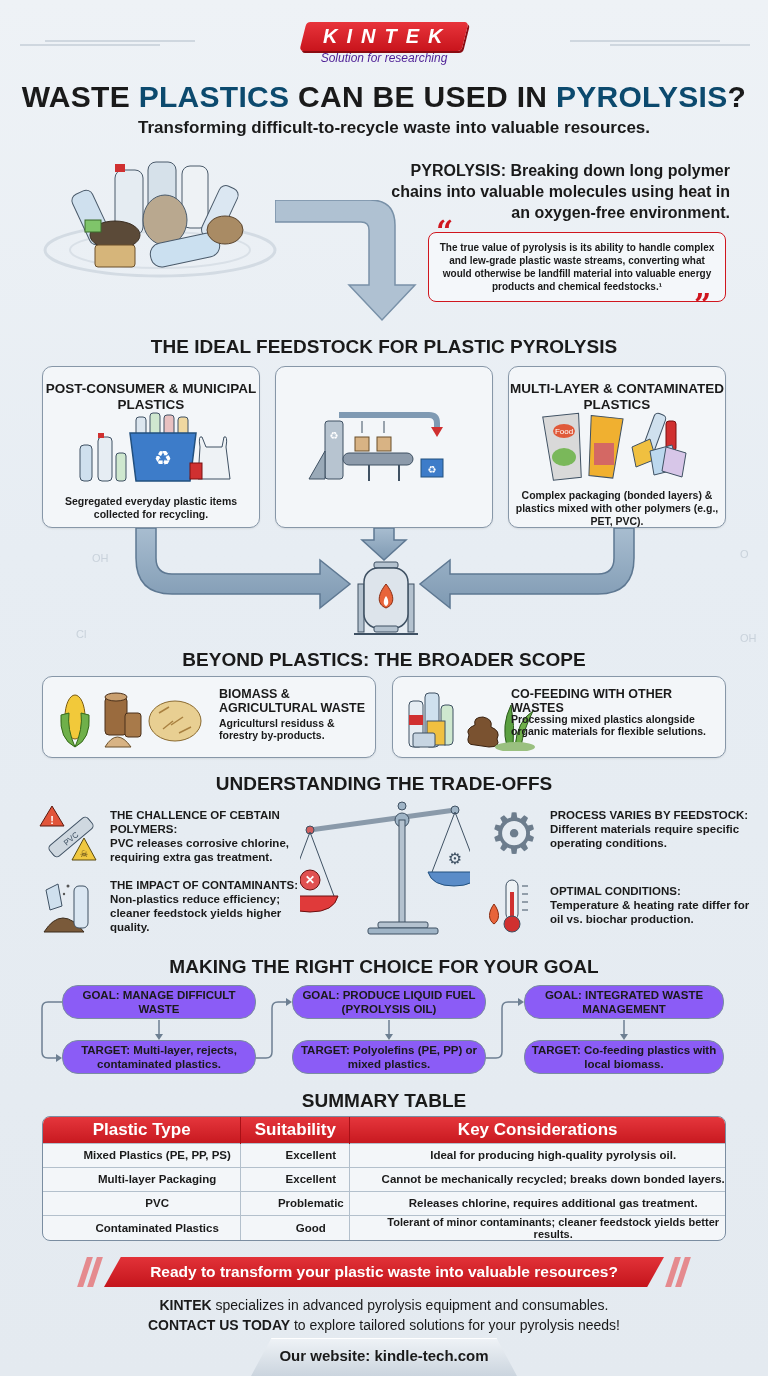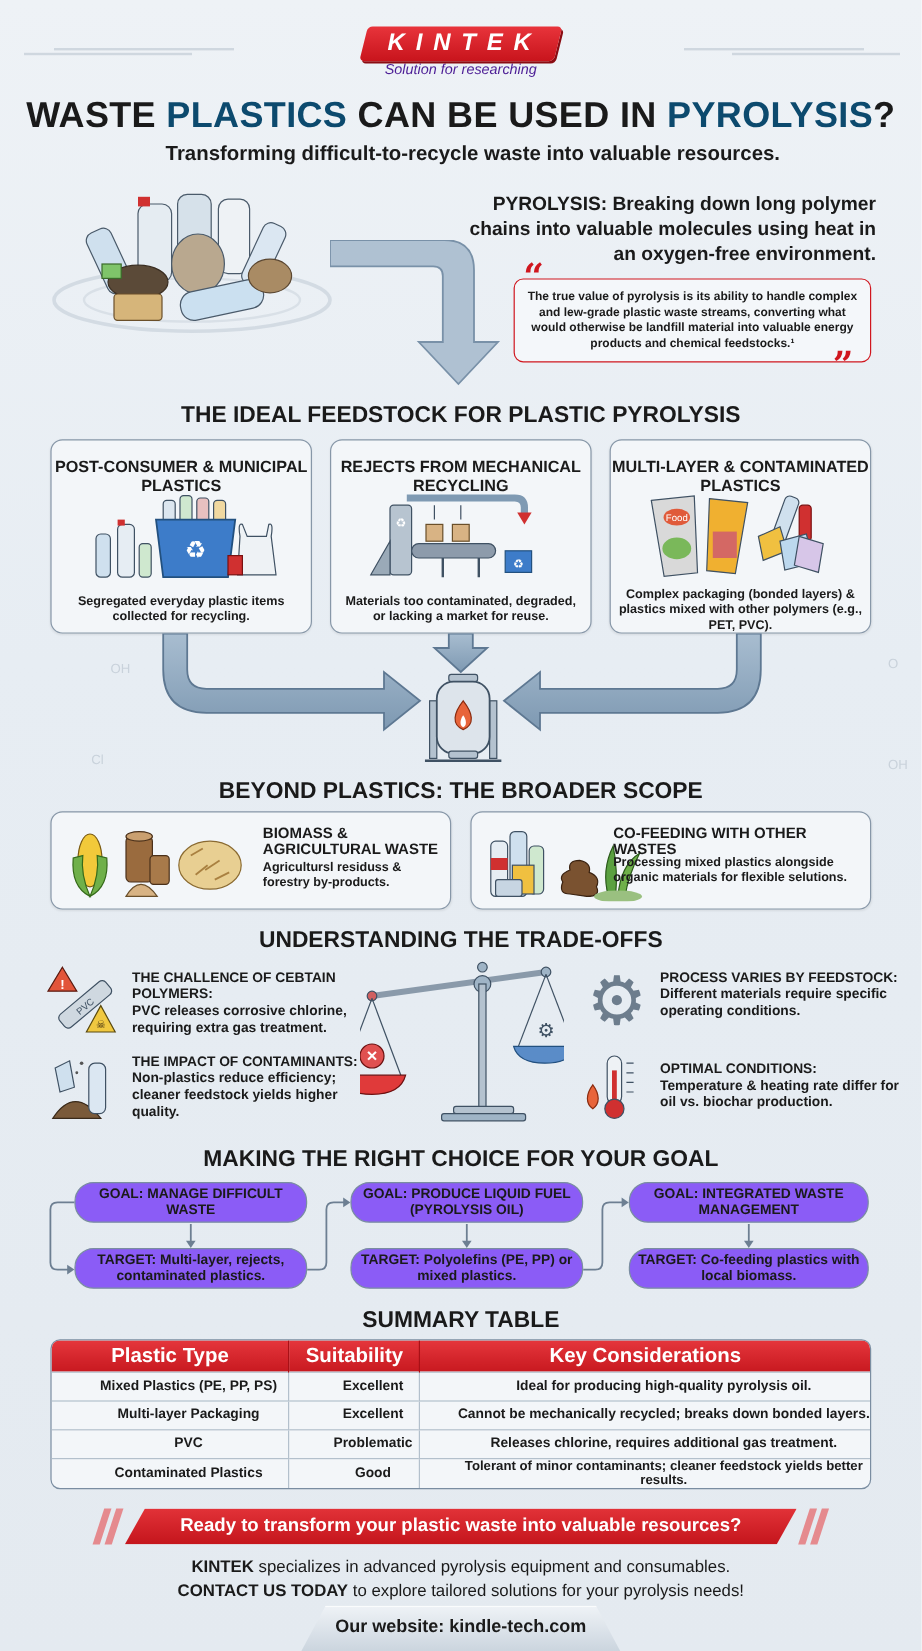--- a/index.html
+++ b/index.html
@@ -160,40 +160,38 @@
       <path d="M64 26 H130 L124 74 H70 Z" fill="#3d7cc9" stroke="#22507f" stroke-width="1.5"></path>
       <text x="97" y="58" text-anchor="middle" font-size="20" fill="#fff">♻</text>
       <path d="M136 30 Q132 28 134 40 L132 72 H164 L160 40 Q162 28 158 30 L156 40 H140 Z" fill="#eef2f5" stroke="#3f5163"></path>
       <rect x="124" y="56" width="12" height="16" fill="#d03030" stroke="#7a1010"></rect>
     </svg>
   </div>
   <div class="card-desc" style="top:128px;">Segregated everyday plastic items collected for recycling.</div>
 </div>
 
 <div class="abs card" style="left:275px; top:366px; width:218px; height:162px;">
-  <div class="card-title">REJECTS FROM MECHANICAL RECYCLING</div>
   <div class="illus" style="top:40px; height:80px; text-align:center;">
     <svg width="170" height="78" viewBox="0 0 170 78">
       <path d="M40 8 H130 Q138 8 138 16 V22" fill="none" stroke="#7f9ab3" stroke-width="6"></path>
       <polygon points="132,20 144,20 138,30" fill="#d03030"></polygon>
       <rect x="26" y="14" width="18" height="58" rx="3" fill="#b7c4d0" stroke="#3f5163"></rect>
       <text x="35" y="32" text-anchor="middle" font-size="10" fill="#fff">♻</text>
       <path d="M10 72 L26 44 V72 Z" fill="#9aaab8" stroke="#3f5163"></path>
       <rect x="44" y="46" width="70" height="12" rx="6" fill="#8d9bab" stroke="#3f5163"></rect>
       <rect x="56" y="30" width="14" height="14" fill="#d8b384" stroke="#6a4f2a"></rect>
       <rect x="78" y="30" width="14" height="14" fill="#d8b384" stroke="#6a4f2a"></rect>
       <line x1="63" y1="14" x2="63" y2="26" stroke="#3f5163"></line>
       <line x1="85" y1="14" x2="85" y2="26" stroke="#3f5163"></line>
       <rect x="122" y="52" width="22" height="18" fill="#3d7cc9" stroke="#22507f"></rect>
       <text x="133" y="66" text-anchor="middle" font-size="10" fill="#fff">♻</text>
       <line x1="70" y1="58" x2="70" y2="74" stroke="#3f5163" stroke-width="2"></line>
       <line x1="100" y1="58" x2="100" y2="74" stroke="#3f5163" stroke-width="2"></line>
     </svg>
   </div>
-  <div class="card-desc" style="top:128px;">Materials too contaminated, degraded, or lacking a market for reuse.</div>
 </div>
 
 <div class="abs card" style="left:508px; top:366px; width:218px; height:162px;">
   <div class="card-title">MULTI-LAYER &amp; CONTAMINATED PLASTICS</div>
   <div class="illus" style="top:40px; height:80px; text-align:center;">
     <svg width="170" height="78" viewBox="0 0 170 78">
       <path d="M14 8 H50 L46 72 H18 Z" fill="#d9d9d9" stroke="#3f5163" transform="rotate(-6 32 40)"></path>
       <ellipse cx="32" cy="24" rx="11" ry="7" fill="#e05a3a"></ellipse>
       <text x="32" y="27" text-anchor="middle" font-size="8" fill="#fff">Food</text>
       <ellipse cx="32" cy="50" rx="12" ry="9" fill="#7ab85a"></ellipse>

